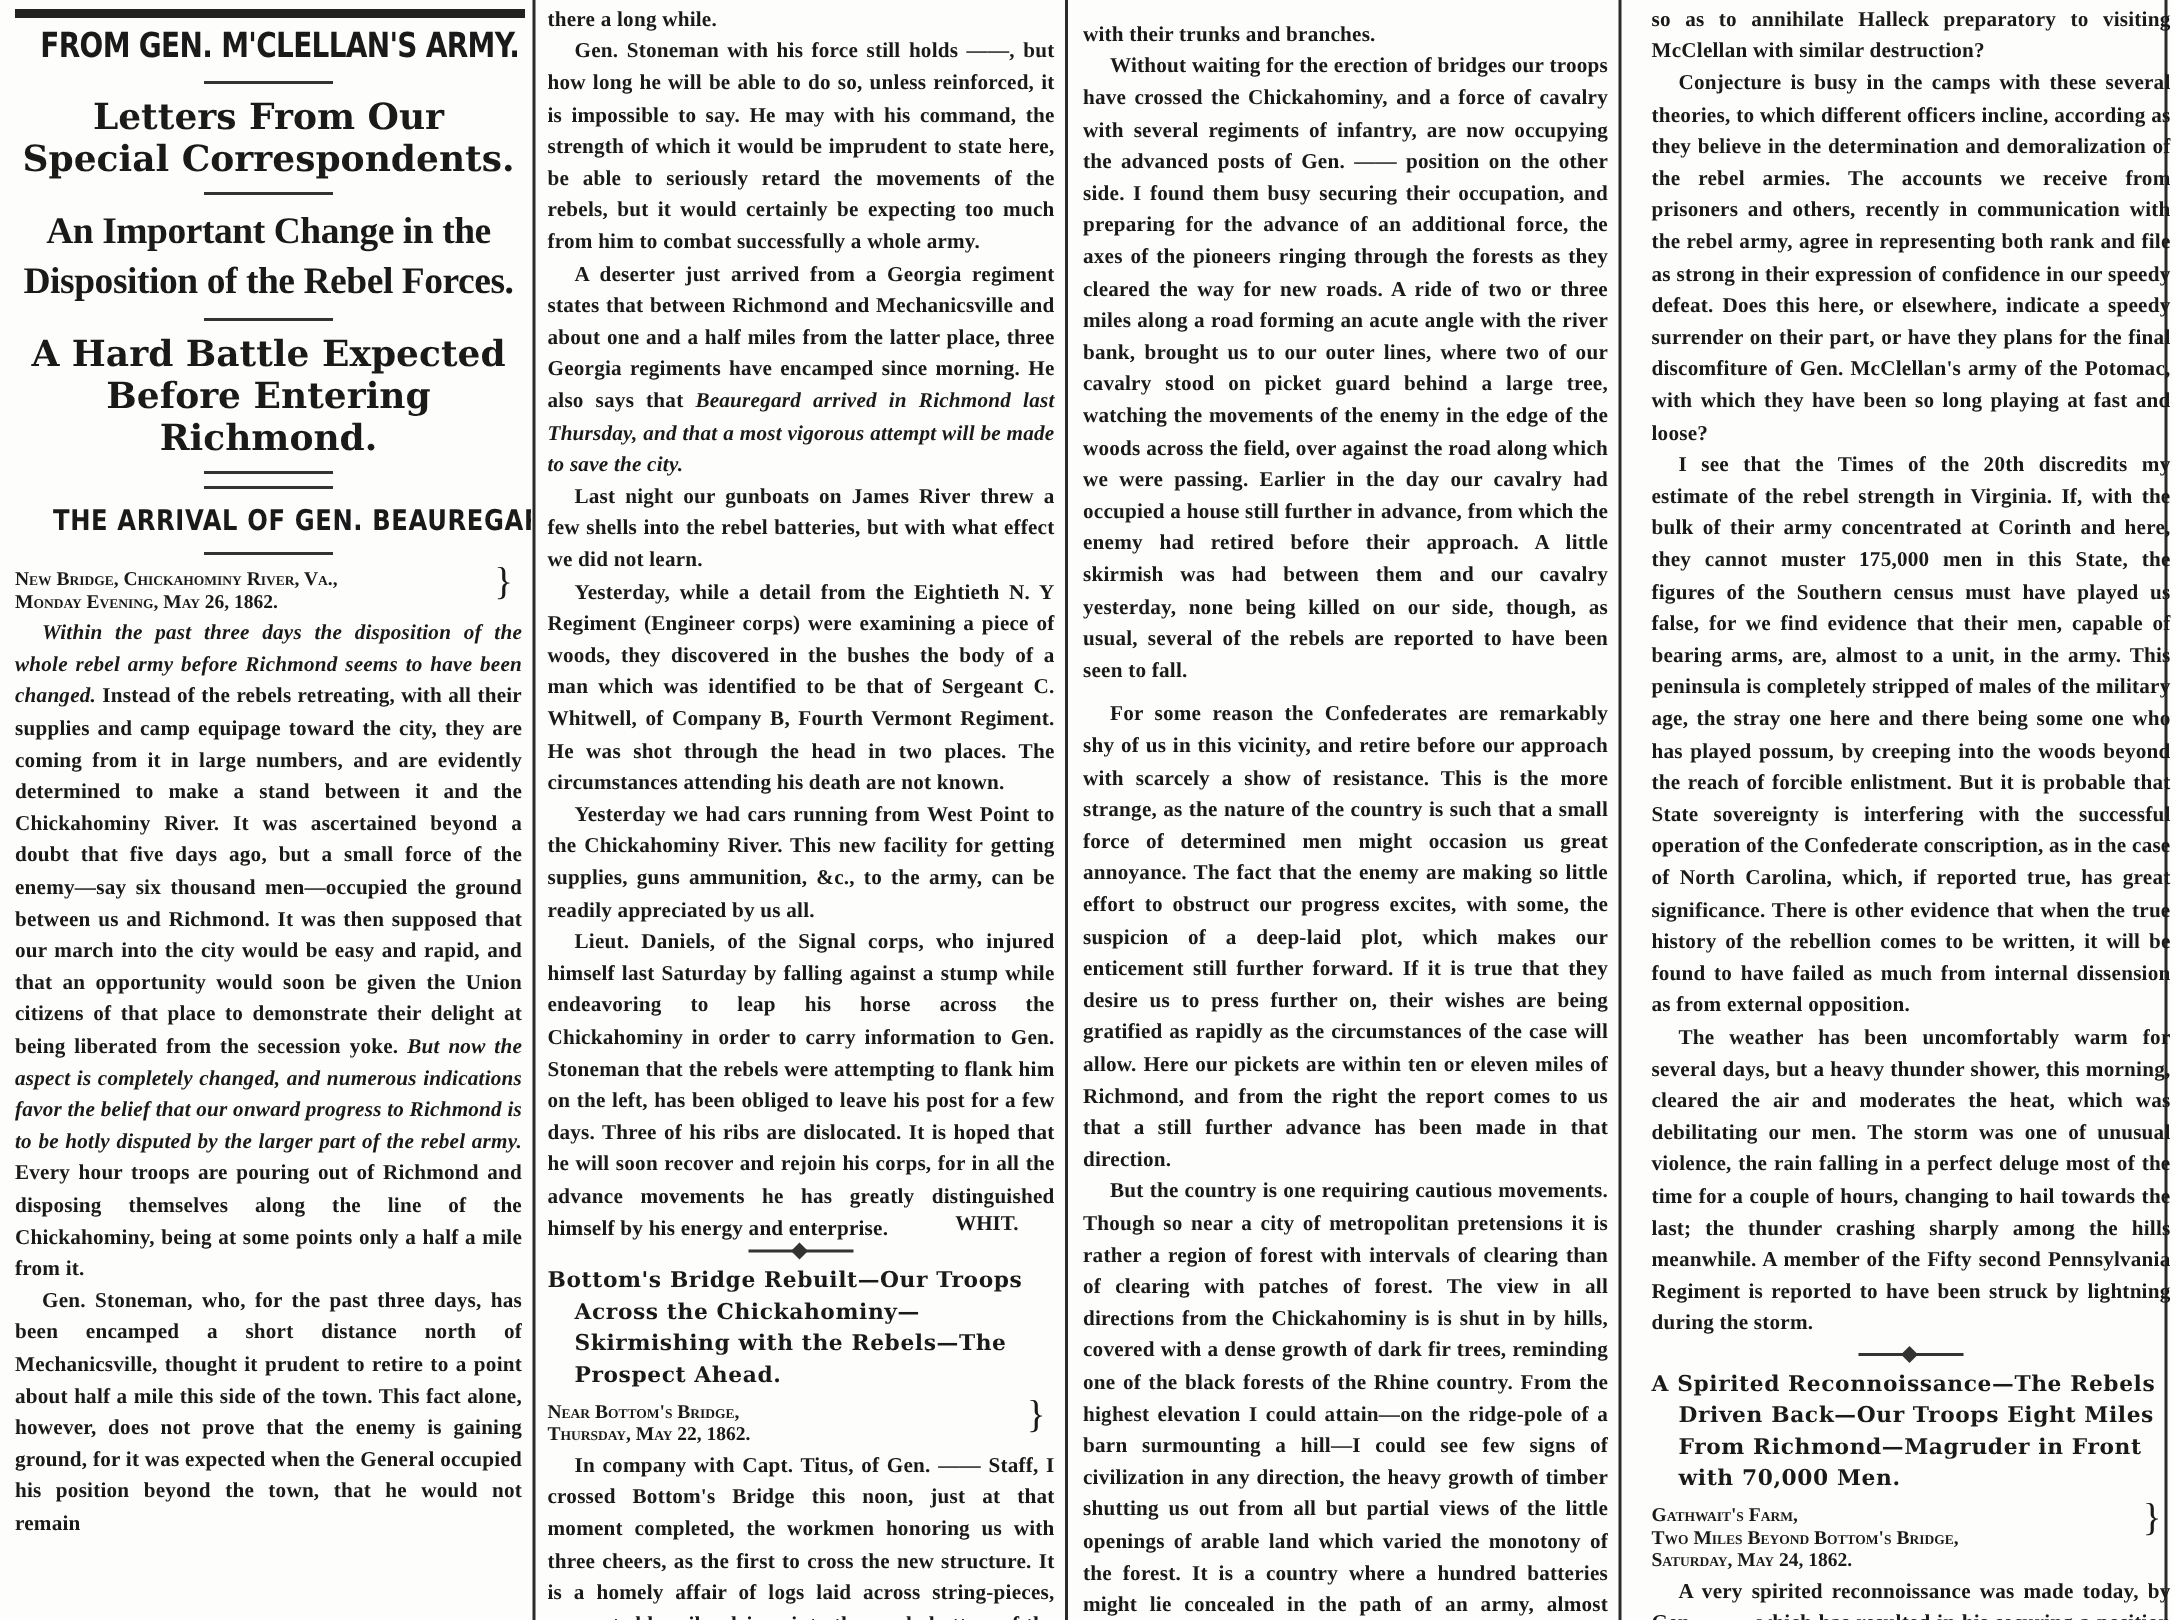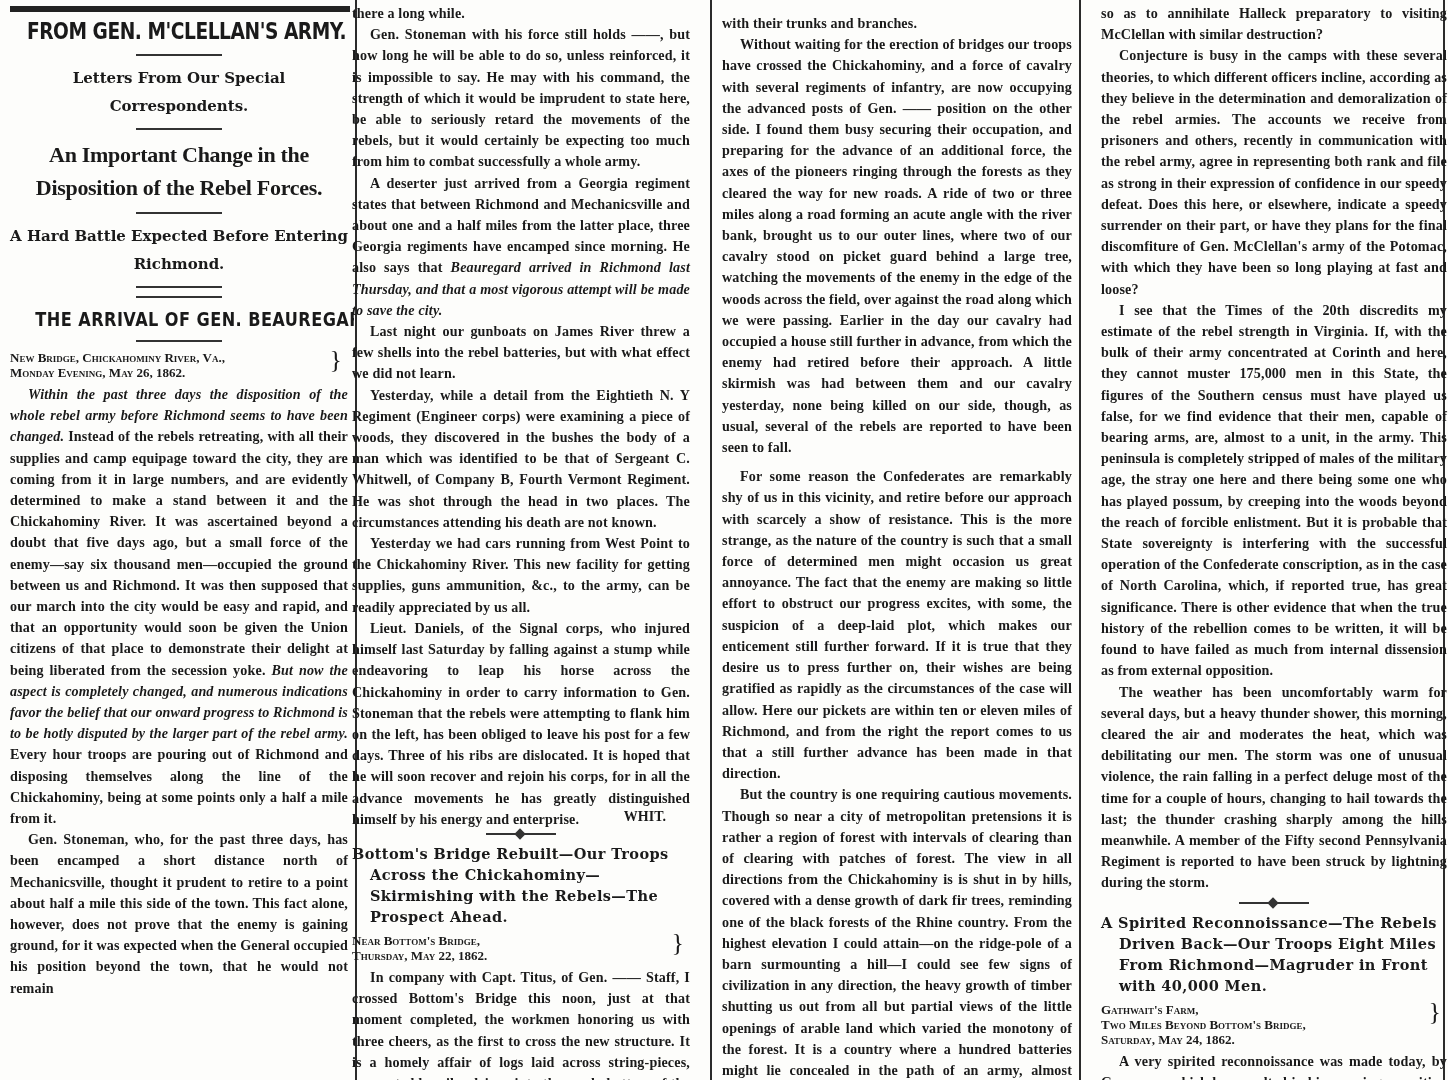--- a/index.html
+++ b/index.html
@@ -7,39 +7,39 @@
     width: 1448px; height: 1080px; overflow: hidden; position: relative;
     font-family: "Liberation Serif", "DejaVu Serif", serif;
     color: #1a1a1a;
   }
   .page { position: absolute; inset: 0; background: #fdfdfb; }
   .col {
     position: absolute; top: 0; height: 1080px; box-sizing: border-box;
     overflow: hidden;
   }
   .col1 { left: 2px;   width: 352px; padding: 4px 6px 12px 8px; }
-  .col2 { left: 346px; width: 350px; padding: 3px 6px 0 6px; }
+  .col2 { left: 359px; width: 350px; padding: 3px 6px 0 6px; }
   .col3 { left: 714px; width: 366px; padding: 13px 8px 0 8px; }
   .col4 { left: 1085px; width: 358px; padding: 3px 6px 0 6px; margin-left: 10px; }
   .rule-v { position: absolute; top: 0; height: 1080px; width: 2px; background: #2b2b2b; }
   .r1 { left: 355px; } .r2 { left: 710px; } .r3 { left: 1079px; } .r4 { left: 1443px; }
   .topbar { position: absolute; left: 10px; top: 6px; width: 340px; height: 6px; background: #222; }
 
   .hd-main {
     font-family: "DejaVu Sans Condensed", "DejaVu Sans", sans-serif;
     font-weight: bold; font-size: 23px; text-align: center; letter-spacing: -0.5px;
     margin: 14px 0 10px; transform: scaleX(0.9); transform-origin: center;
     white-space: nowrap;
   }
   .hd-fancy {
-    font-family: "DejaVu Serif", serif; font-weight: bold; font-size: 15px;
+    font-family: "DejaVu Serif", serif; font-weight: bold; font-size: 24px;
     text-align: center; line-height: 28px; margin: 6px 0;
   }
   .hd-cond {
-    font-family: "Liberation Serif", serif; font-weight: bold; font-size: 22px;
+    font-family: "Liberation Serif", serif; font-weight: bold; font-size: 25px;
     text-align: center; line-height: 33px; margin: 6px 0; letter-spacing: -0.3px;
   }
   .hd-cond2 {
     font-family: "Liberation Serif", serif; font-weight: bold; font-size: 22px;
     text-align: center; line-height: 32px; margin: 6px 0;
   }
   .hd-caps {
     font-family: "DejaVu Sans", sans-serif; font-weight: bold; font-size: 19px;
     text-align: center; margin: 10px 0; letter-spacing: 0.5px;
     transform: scaleX(0.85); white-space: nowrap;
@@ -124,21 +124,21 @@
     <p class="par">But the country is one requiring cautious movements. Though so near a city of metropolitan pretensions it is rather a region of forest with intervals of clearing than of clearing with patches of forest. The view in all directions from the Chickahominy is is shut in by hills, covered with a dense growth of dark fir trees, reminding one of the black forests of the Rhine country. From the highest elevation I could attain—on the ridge-pole of a barn surmounting a hill—I could see few signs of civilization in any direction, the heavy growth of timber shutting us out from all but partial views of the little openings of arable land which varied the monotony of the forest. It is a country where a hundred batteries might lie concealed in the path of an army, almost beyond the possibility of detection, and I am puzzled to understand why the rebels make so little use of the natural advantages of their position to carry into effective operation the well-established military principle of annoying as much as possible an enemy on the march by sudden attacks, cutting off his detached parties, and keeping him in a constant state of uncertainty and alarm.</p>
 
   </div>
 
   <div class="col col4">
     <p class="par noind">so as to annihilate Halleck preparatory to visiting McClellan with similar destruction?</p>
     <p class="par">Conjecture is busy in the camps with these several theories, to which different officers incline, according as they believe in the determination and demoralization of the rebel armies. The accounts we receive from prisoners and others, recently in communication with the rebel army, agree in representing both rank and file as strong in their expression of confidence in our speedy defeat. Does this here, or elsewhere, indicate a speedy surrender on their part, or have they plans for the final discomfiture of Gen. McClellan's army of the Potomac, with which they have been so long playing at fast and loose?</p>
     <p class="par">I see that the Times of the 20th discredits my estimate of the rebel strength in Virginia. If, with the bulk of their army concentrated at Corinth and here, they cannot muster 175,000 men in this State, the figures of the Southern census must have played us false, for we find evidence that their men, capable of bearing arms, are, almost to a unit, in the army. This peninsula is completely stripped of males of the military age, the stray one here and there being some one who has played possum, by creeping into the woods beyond the reach of forcible enlistment. But it is probable that State sovereignty is interfering with the successful operation of the Confederate conscription, as in the case of North Carolina, which, if reported true, has great significance. There is other evidence that when the true history of the rebellion comes to be written, it will be found to have failed as much from internal dissension as from external opposition.</p>
     <p class="par">The weather has been uncomfortably warm for several days, but a heavy thunder shower, this morning, cleared the air and moderates the heat, which was debilitating our men. The storm was one of unusual violence, the rain falling in a perfect deluge most of the time for a couple of hours, changing to hail towards the last; the thunder crashing sharply among the hills meanwhile. A member of the Fifty second Pennsylvania Regiment is reported to have been struck by lightning during the storm.</p>
     <div class="orn-rule"></div>
-    <div class="sub-hd">A Spirited Reconnoissance—The Rebels Driven Back—Our Troops Eight Miles From Richmond—Magruder in Front with 40,000 Men.</div>
+    <div class="sub-hd">A Spirited Reconnoissance—The Rebels Driven Back—Our Troops Eight Miles From Richmond—Magruder in Front with 70,000 Men.</div>
     <div class="dateline">
       <div>Gathwait's Farm,</div>
       <div>Two Miles Beyond Bottom's Bridge,</div>
       <div>Saturday, May 24, 1862.</div>
     </div>
     <p class="par">A very spirited reconnoissance was made today, by Gen. ——, which has resulted in his securing a position five miles beyond Bottom's Bridge, and but eight miles from Richmond, on the turnpike road from Williamsburgh and New-Kent to that city.</p>
 
   </div>
 </div>
 

